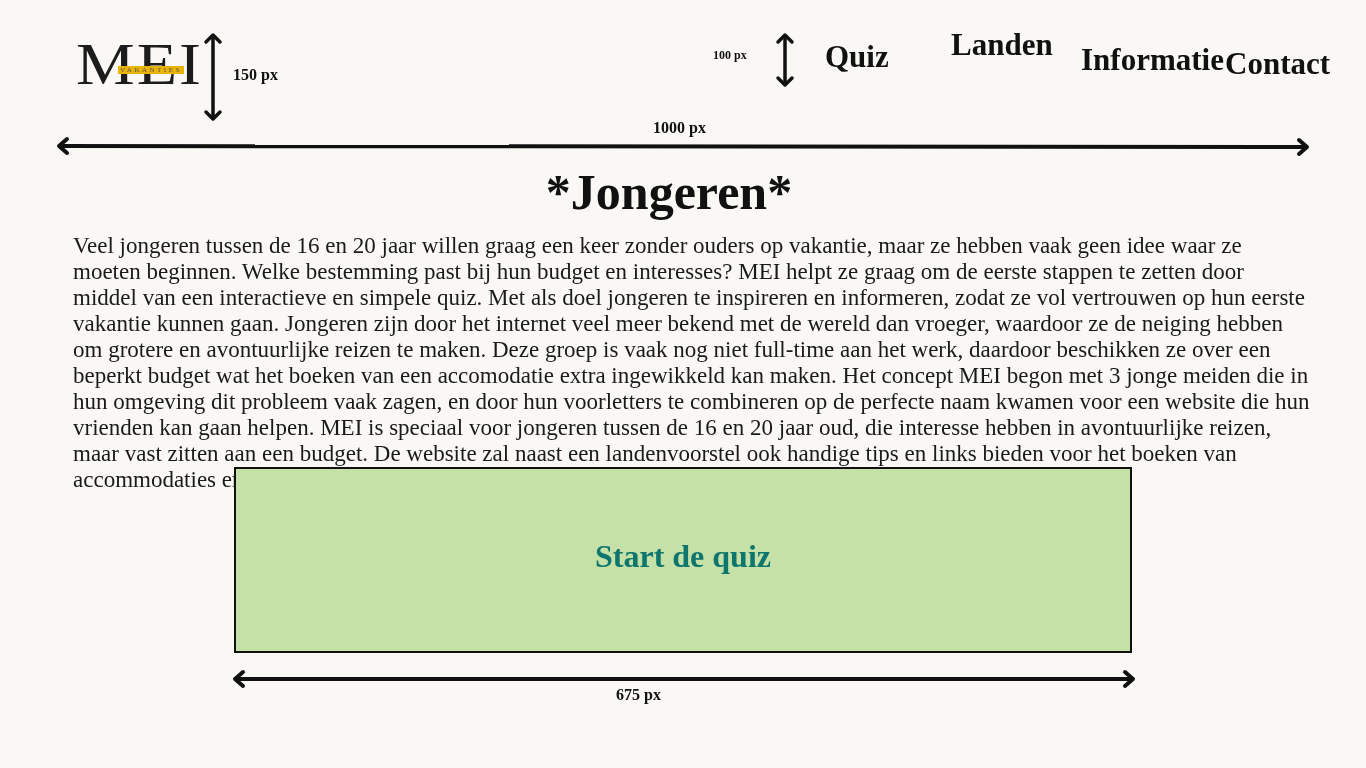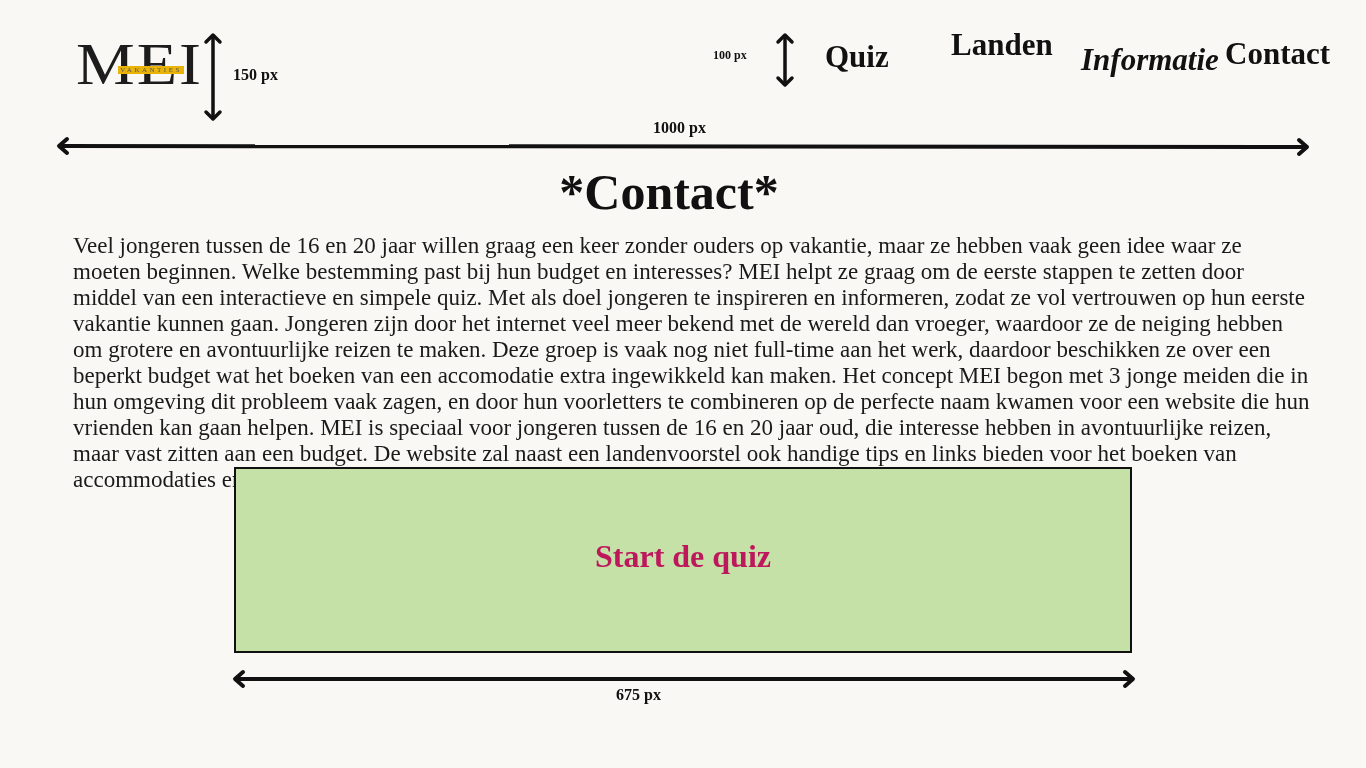--- a/index.html
+++ b/index.html
@@ -114,21 +114,21 @@
       display: flex;
       align-items: center;
       justify-content: center;
       cursor: pointer;
       padding: 0;
     }
     .cta-label {
       font-family: "Liberation Serif", "DejaVu Serif", serif;
       font-weight: bold;
       font-size: 32px;
-      color: #be185d;
+      color: #0f766e;
       margin-top: -8px;
     }
 
     svg.arrow { overflow: visible; }
   </style>
 </head>
 <body>
 
 <div class="abs logo">
   <div class="logo-mark">MEI</div>
@@ -145,32 +145,32 @@
 <div class="abs measure-label small" style="left:713px; top:48px;">100 px</div>
 <svg class="abs arrow" style="left:776px; top:32px;" width="18" height="56" viewBox="0 0 18 56">
   <line x1="9" y1="3" x2="9" y2="53" stroke="#111" stroke-width="3.5"></line>
   <polyline points="2,10 9,3 16,10" fill="none" stroke="#111" stroke-width="3.5" stroke-linecap="round" stroke-linejoin="round"></polyline>
   <polyline points="2,46 9,53 16,46" fill="none" stroke="#111" stroke-width="3.5" stroke-linecap="round" stroke-linejoin="round"></polyline>
 </svg>
 
 <nav>
   <a class="abs nav-item" style="left:825px; top:41px;">Quiz</a>
   <a class="abs nav-item" style="left:943px; top:29px;margin-left:8px;">Landen</a>
-  <a class="abs nav-item" style="left:1081px; top:44px;font-style:italic;">Informatie</a>
-  <a class="abs nav-item" style="left:1225px; top:38px;">Contact</a>
+  <a class="abs nav-item" style="left:1081px; top:44px;">Informatie</a>
+  <a class="abs nav-item" style="left:1225px; top:48px;">Contact</a>
 </nav>
 
 <div class="abs measure-label" style="left:653px; top:119px;">1000 px</div>
 <svg class="abs arrow" style="left:56px; top:138px;" width="1254" height="18" viewBox="0 0 1254 18">
   <line x1="3" y1="8" x2="1251" y2="9" stroke="#111" stroke-width="4"></line>
   <polyline points="11,1 3,8 11,15" fill="none" stroke="#111" stroke-width="4" stroke-linecap="round" stroke-linejoin="round"></polyline>
   <polyline points="1243,2 1251,9 1243,16" fill="none" stroke="#111" stroke-width="4" stroke-linecap="round" stroke-linejoin="round"></polyline>
 </svg>
 
-<h1 class="abs page-title">*Contact*</h1>
+<h1 class="abs page-title">*Jongeren*</h1>
 
 <p class="abs intro">Veel jongeren tussen de 16 en 20 jaar willen graag een keer zonder ouders op vakantie, maar ze hebben vaak geen idee waar ze moeten beginnen. Welke bestemming past bij hun budget en interesses? MEI helpt ze graag om de eerste stappen te zetten door middel van een interactieve en simpele quiz. Met als doel jongeren te inspireren en informeren, zodat ze vol vertrouwen op hun eerste vakantie kunnen gaan. Jongeren zijn door het internet veel meer bekend met de wereld dan vroeger, waardoor ze de neiging hebben om grotere en avontuurlijke reizen te maken. Deze groep is vaak nog niet full-time aan het werk, daardoor beschikken ze over een beperkt budget wat het boeken van een accomodatie extra ingewikkeld kan maken. Het concept MEI begon met 3 jonge meiden die in hun omgeving dit probleem vaak zagen, en door hun voorletters te combineren op de perfecte naam kwamen voor een website die hun vrienden kan gaan helpen. MEI is speciaal voor jongeren tussen de 16 en 20 jaar oud, die interesse hebben in avontuurlijke reizen, maar vast zitten aan een budget. De website zal naast een landenvoorstel ook handige tips en links bieden voor het boeken van accommodaties en activiteiten.</p>
 
 <button class="abs cta">
   <span class="cta-label">Start de quiz</span>
 </button>
 
 <svg class="abs arrow" style="left:232px; top:670px;" width="904" height="18" viewBox="0 0 904 18">
   <line x1="3" y1="9" x2="901" y2="9" stroke="#111" stroke-width="4"></line>
   <polyline points="11,2 3,9 11,16" fill="none" stroke="#111" stroke-width="4" stroke-linecap="round" stroke-linejoin="round"></polyline>

